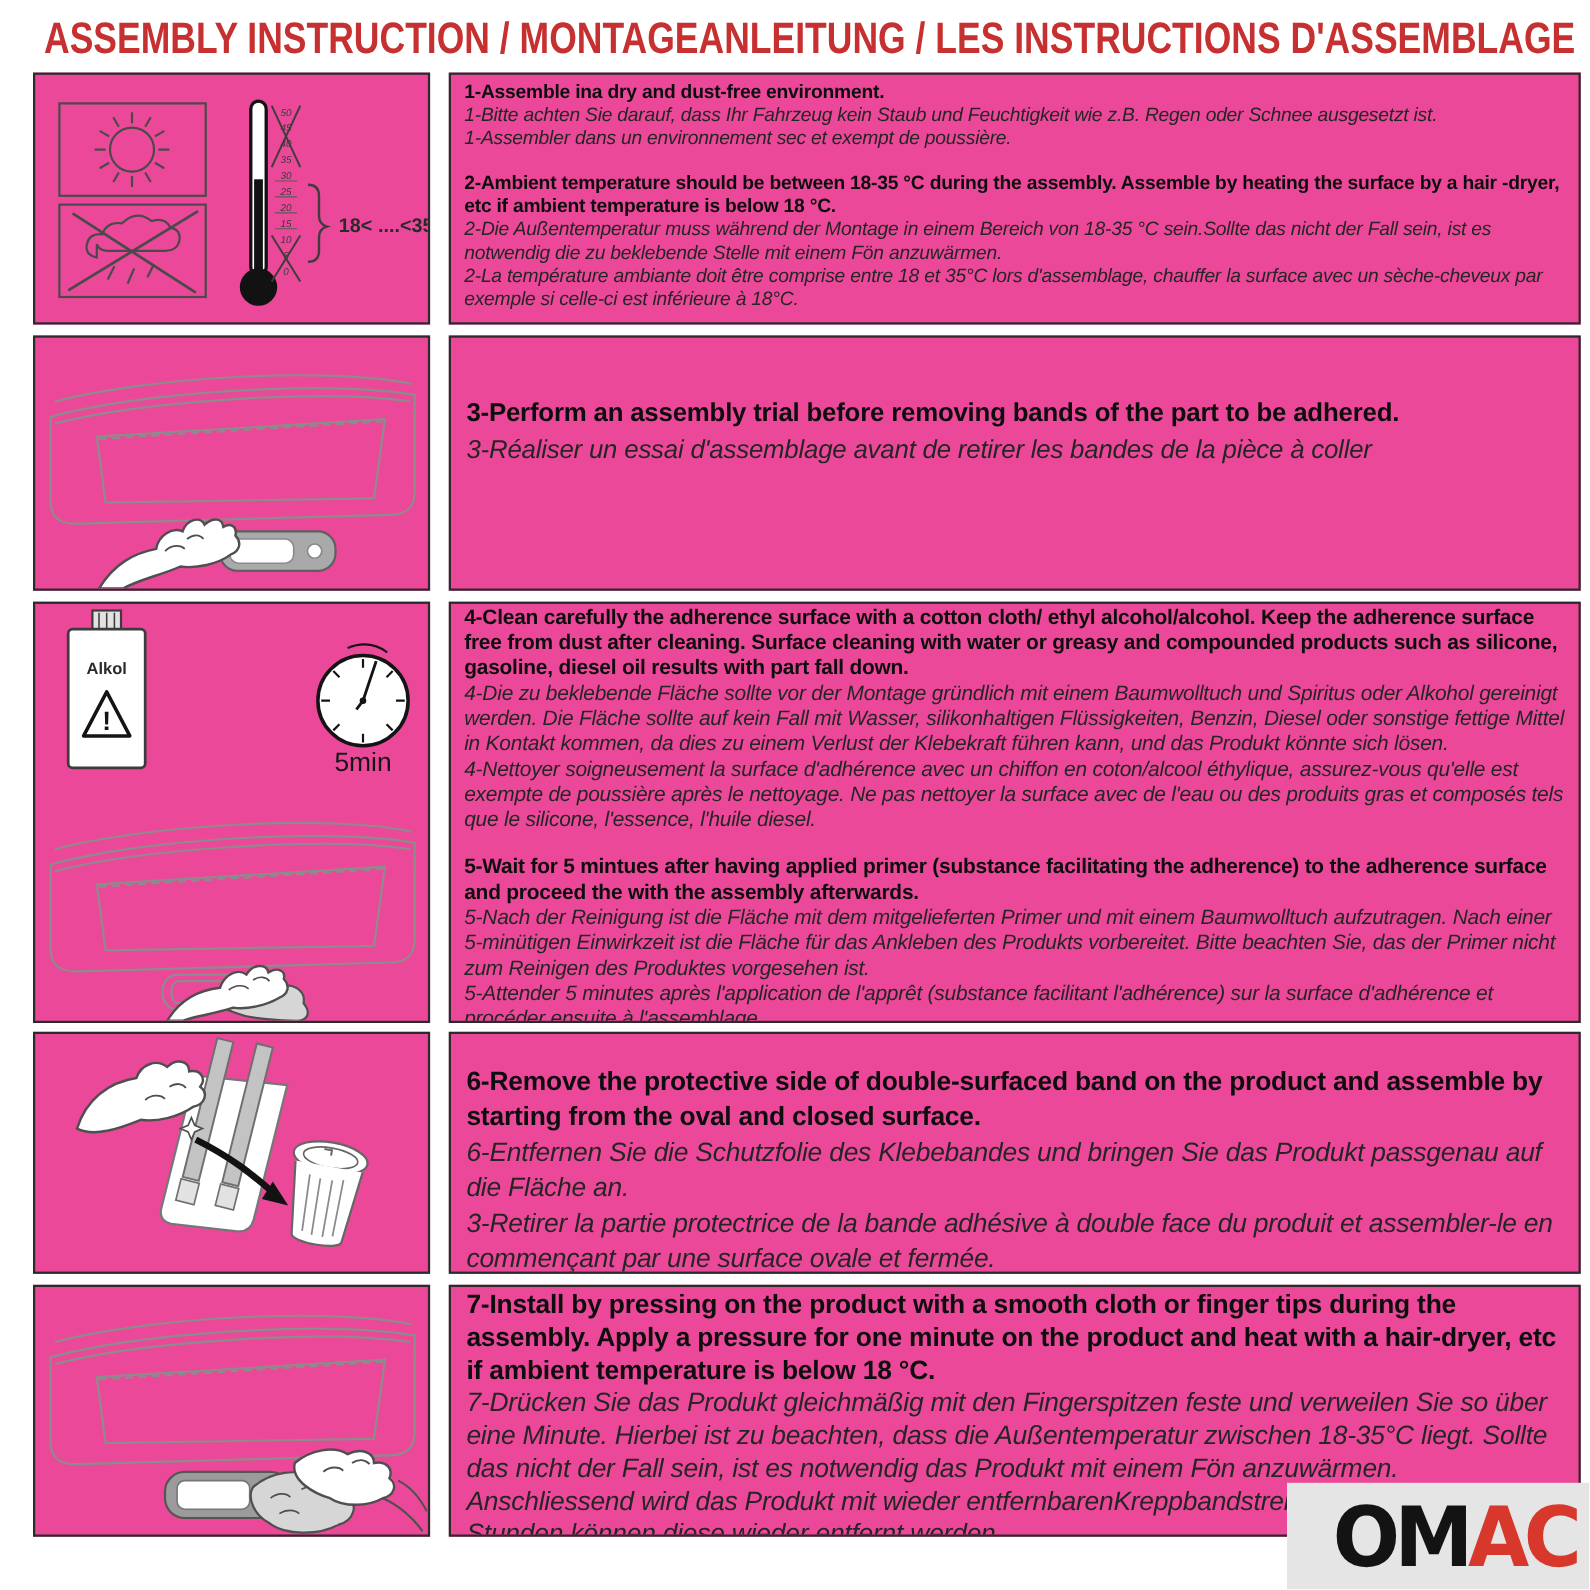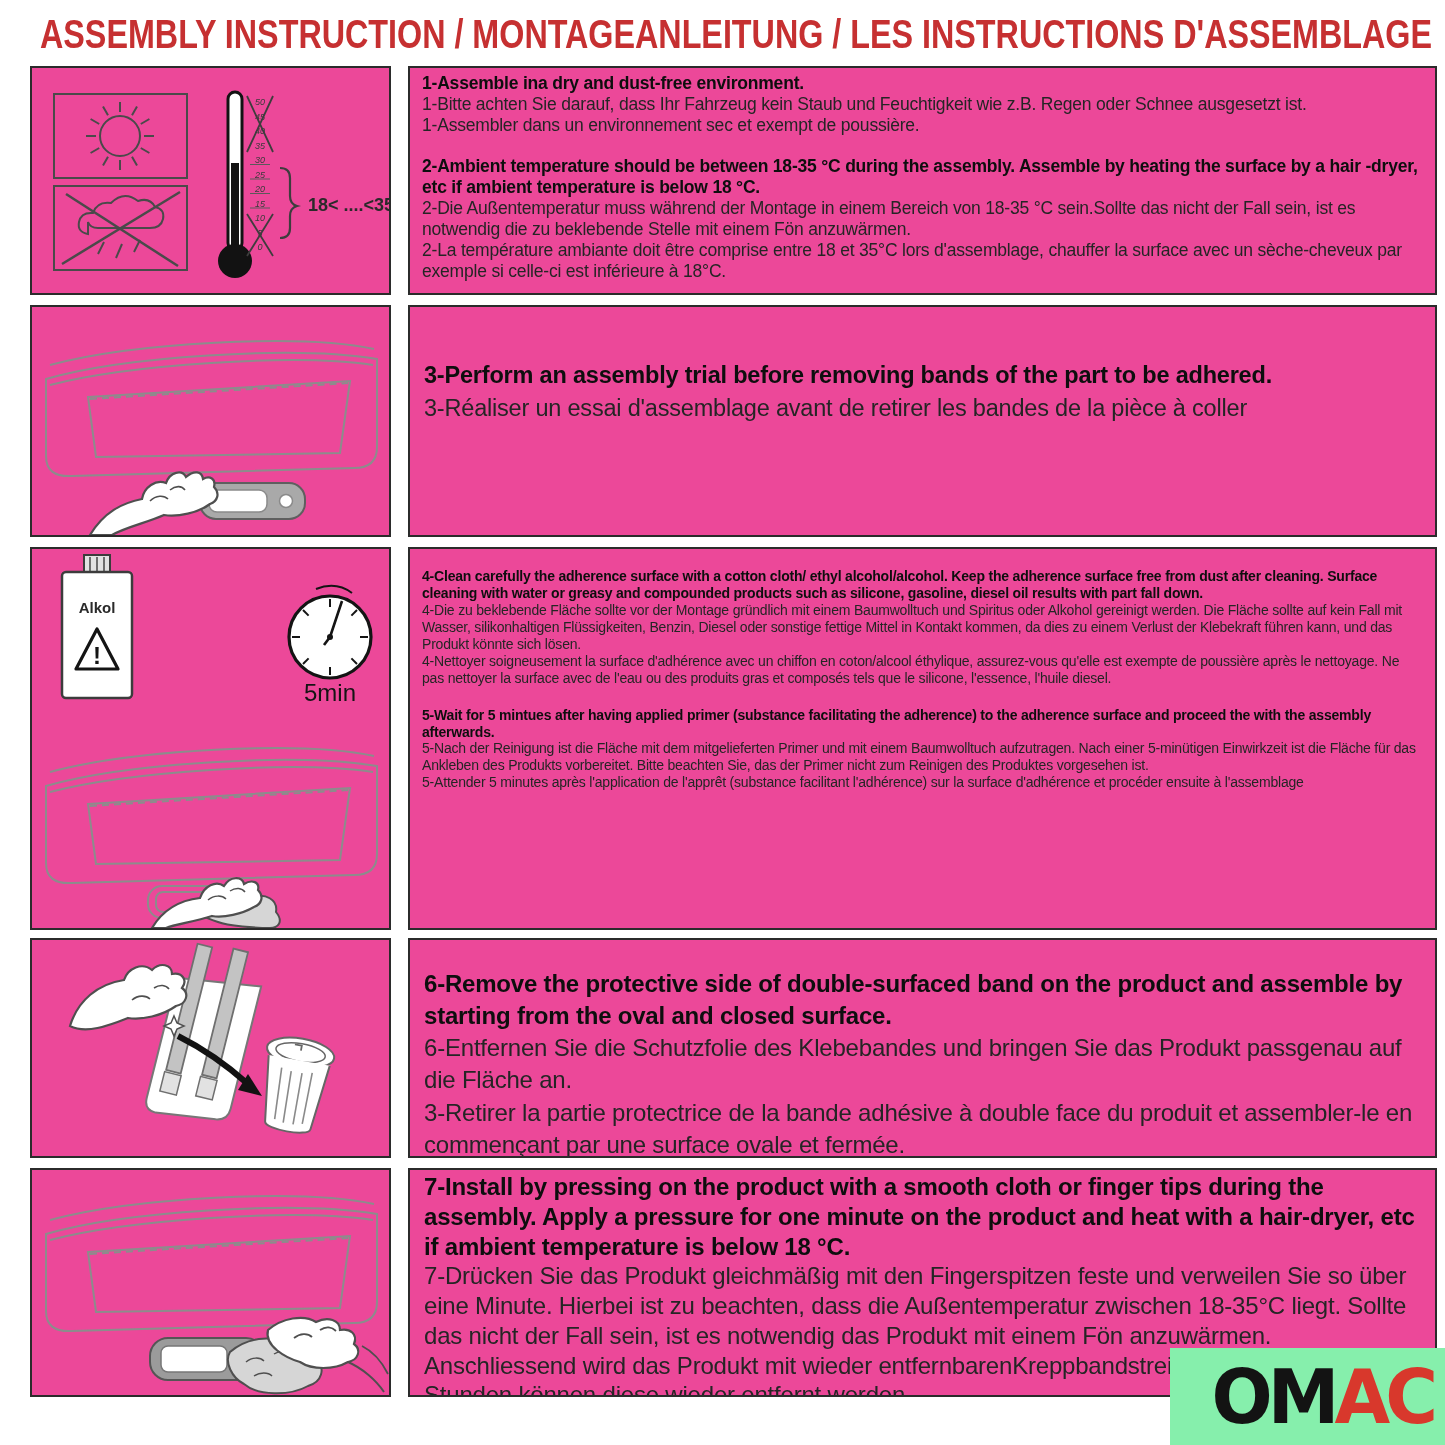--- a/index.html
+++ b/index.html
@@ -4,28 +4,28 @@
 <style>
   html,body{margin:0;padding:0;background:#ffffff;}
   .page{position:relative;width:1445px;height:1445px;background:#fff;overflow:hidden;
         font-family:"Liberation Sans", sans-serif;color:#161616;}
   .title-wrap{position:absolute;left:0;top:6px;width:1445px;height:54px;}
   .panel{position:absolute;border:2px solid #2b2b2b;background:#ec4899;box-sizing:border-box;overflow:hidden;}
   .illus{left:30px;width:361px;}
   .text{left:408px;width:1029px;}
   .text p{margin:0;letter-spacing:-0.2px;}
   .b{font-weight:bold;color:#0e0e0e;}
-  .r{font-weight:normal;color:#252525;}
+  .r{font-weight:normal;color:#252525;font-style:italic;}
   .gap{margin-top:20px !important;}
   .t1{padding:5px 12px;font-size:17.5px;line-height:1.2;}
   .t2{padding:52px 14px;font-size:23.5px;line-height:1.4;letter-spacing:-0.3px;}
-  .t3{padding:19px 12px;font-size:14px;line-height:1.21;}
+  .t3{padding:2px 12px;font-size:19px;line-height:1.21;}
   .t4{padding:28px 14px;font-size:24px;line-height:1.34;}
   .t5{padding:2px 14px;font-size:24px;line-height:1.24;}
-  .logo-box{position:absolute;left:1170px;top:1348px;width:275px;height:97px;background:#86efac;
+  .logo-box{position:absolute;left:1170px;top:1348px;width:275px;height:97px;background:#e5e5e5;
             display:flex;align-items:center;justify-content:flex-end;padding-right:12px;box-sizing:border-box;}
   .logo-text{font-family:"DejaVu Sans", sans-serif;font-weight:900;font-size:72px;line-height:1;
              letter-spacing:-5px;transform:scaleY(1.05);}
   svg text{font-family:"Liberation Sans", sans-serif;}
   .scale-num{font-size:9px;font-style:italic;fill:#3a3a3a;}
 </style>
 </head>
 <body>
 
 <div class="page">

